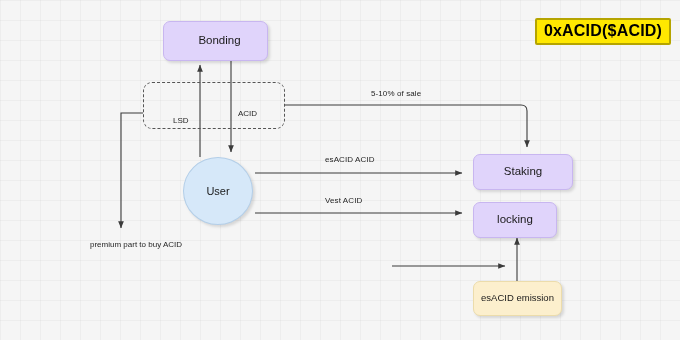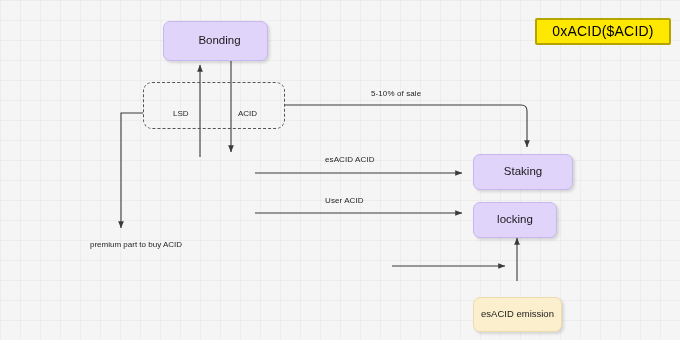--- a/index.html
+++ b/index.html
@@ -61,22 +61,22 @@
     background: #d6e8f9;
     border: 1px solid #b3cee8;
     border-radius: 50%;
     box-shadow: 2px 2px 3px rgba(0,0,0,0.13);
     font-size: 11px;
   }
   .badge-yellow {
     background: #ffe800;
     border: 2px solid #b5a400;
     border-radius: 2px;
-    font-size: 14px;
-    font-weight: normal;
+    font-size: 16px;
+    font-weight: bold;
     letter-spacing: 0.2px;
     color: #000;
   }
   .dashed-group {
     position: absolute;
     box-sizing: border-box;
     border: 1.4px dashed #555;
     border-radius: 9px;
     background: transparent;
   }
@@ -144,33 +144,34 @@
       <line x1="517" y1="281" x2="517" y2="238" stroke="#3b3b3b" stroke-width="1.1" marker-end="url(#arrowhead)"></line>
     </g>
   </svg>
 
   <div class="node badge-yellow" style="left:535px; top:18px; width:136px; height:27px;">0xACID($ACID)</div>
 
   <div class="node node-purple" style="left:163px; top:21px; width:105px; height:40px;padding-left:8px;">Bonding</div>
 
   <div class="dashed-group" style="left:143px; top:82px; width:142px; height:47px;"></div>
 
-  <span class="group-label" style="left:161px; top:109px;padding-left:12px;">LSD</span>
+  <span class="group-label" style="left:161px; top:116px;padding-left:12px;">LSD</span>
 
   <span class="group-label" style="left:238px; top:109px;">ACID</span>
 
+  <div class="node node-circle" style="left:183px; top:157px; width:70px; height:68px;">User</div>
 
   <div class="node node-purple" style="left:473px; top:154px; width:100px; height:36px;">Staking</div>
 
   <div class="node node-purple" style="left:473px; top:202px; width:84px; height:36px;">locking</div>
 
-  <div class="node node-cream" style="left:473px; top:281px; width:89px; height:35px;margin-top:16px;">esACID emission</div>
+  <div class="node node-cream" style="left:473px; top:281px; width:89px; height:35px;">esACID emission</div>
 
   <span class="edge-label" style="left:371px; top:89px;text-align:right;">5-10% of sale</span>
 
   <span class="edge-label" style="left:325px; top:155px;">esACID ACID</span>
 
-  <span class="edge-label" style="left:325px; top:196px;">User ACID</span>
+  <span class="edge-label" style="left:325px; top:196px;">Vest ACID</span>
 
 
   <span class="free-label" style="left:62px; top:240px;padding-left:28px;">premium part to buy ACID</span>
 
 </div>
 
 </body></html>

